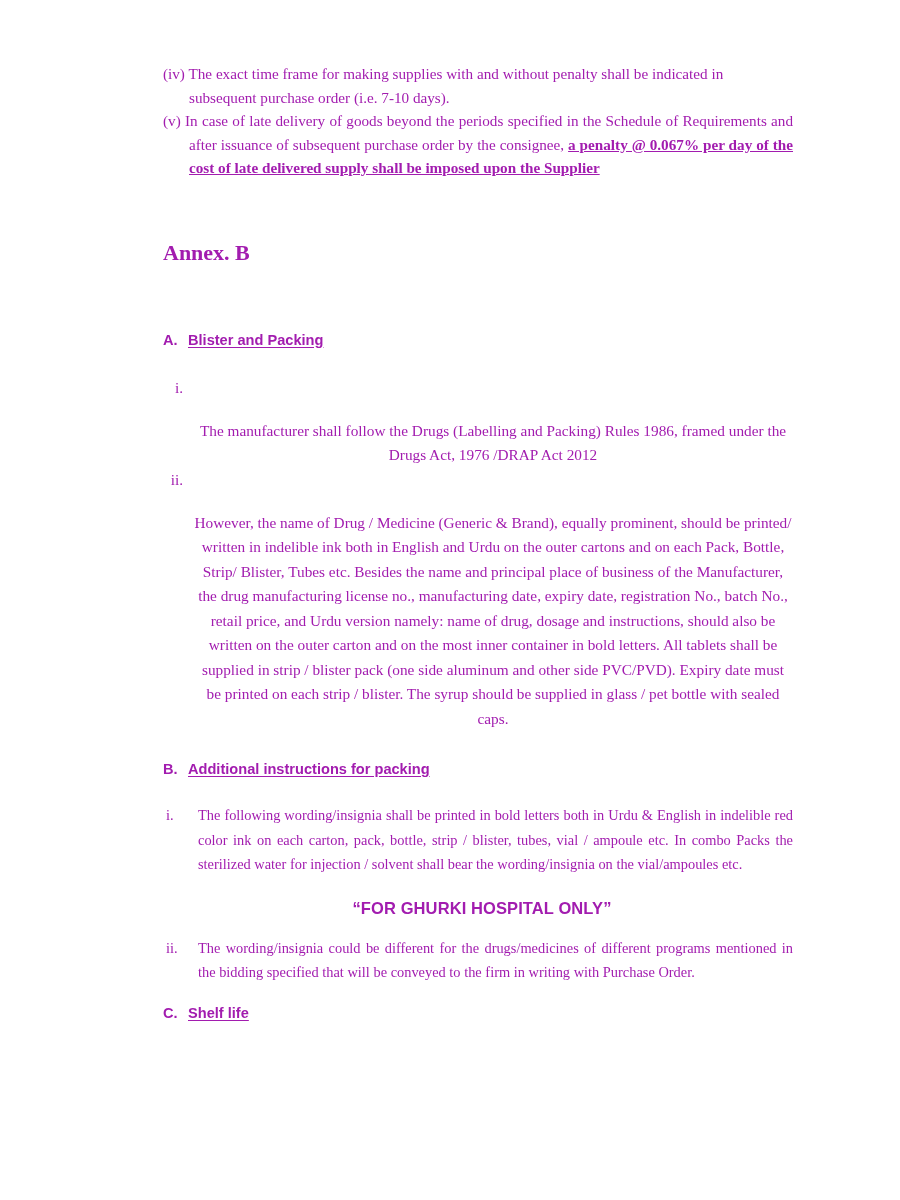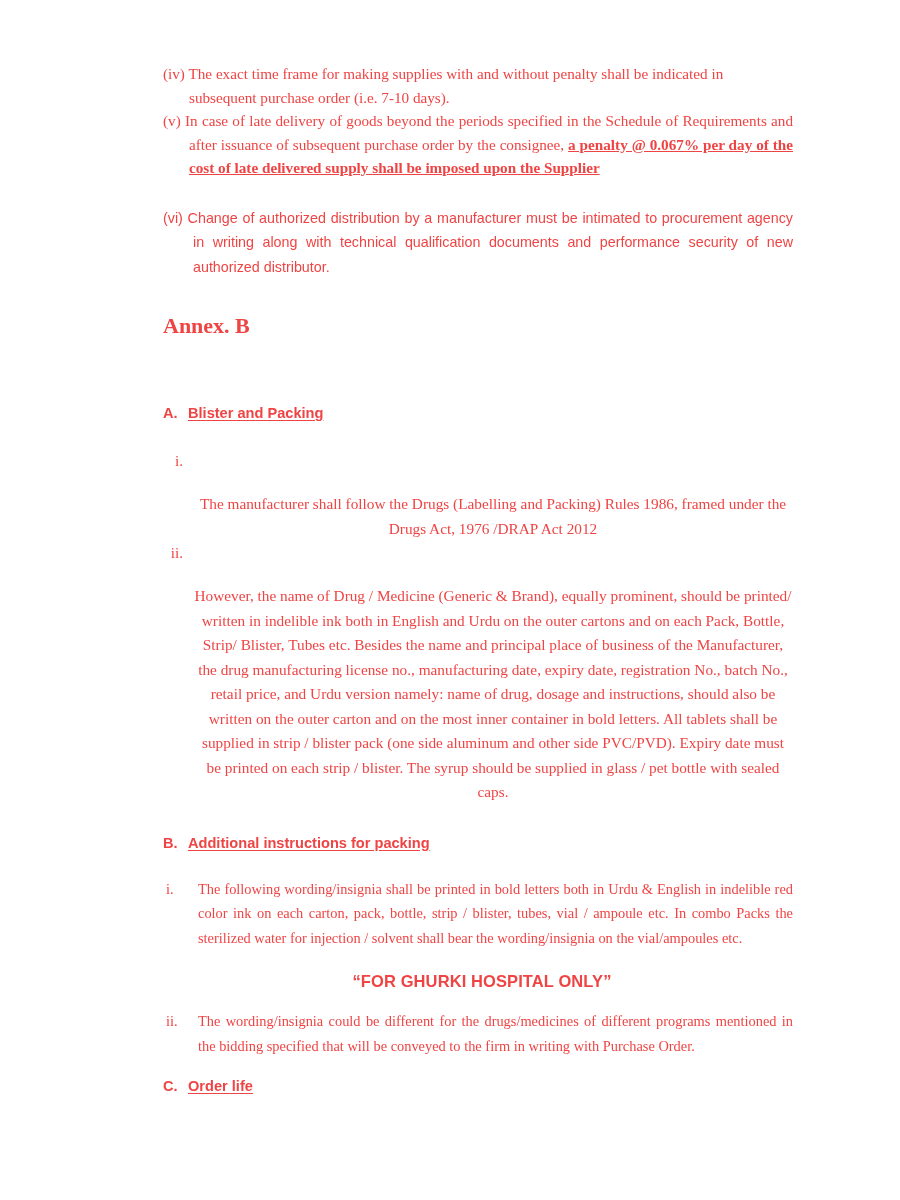--- a/index.html
+++ b/index.html
@@ -6,21 +6,21 @@
     margin: 0;
     padding: 0;
     background: #ffffff;
   }
   .page {
     position: relative;
     width: 900px;
     height: 1200px;
     background: #ffffff;
     overflow: hidden;
-    color: #ef4444;
+    color: #a21caf;
   }
   .content {
     position: absolute;
     left: 163px;
     top: 62px;
     width: 630px;
   }
 
   
   .para-top {
@@ -148,21 +148,20 @@
 
 <div class="page">
   <div class="content">
 
     <p class="para-top nojust"><span>(iv)</span> <span>The exact time frame for making supplies with and without penalty shall be indicated in subsequent purchase order (i.e. 7-10 days).</span></p>
 
     <p class="para-top"><span>(v)</span> <span>In case of late delivery of goods beyond the periods specified in the Schedule of Requirements and after issuance of subsequent purchase order by the consignee, </span><b>a penalty @ 0.067% per day of the cost of late delivered supply shall be imposed upon the Supplier</b></p>
 
     <div class="sp-26"></div>
 
-    <p class="para-sans"><span>(vi)</span> <span>Change of authorized distribution by a manufacturer must be intimated to procurement agency in writing along with technical qualification documents and performance security of new authorized distributor.</span></p>
 
     <div class="sp-34"></div>
 
     <p class="annex">Annex. B</p>
 
     <div class="sp-26"></div>
 
 
     <div class="sp-40"></div>
 
@@ -210,17 +209,17 @@
       <li>
         <span class="marker">ii.</span>
         <span class="body">The wording/insignia could be different for the drugs/medicines of different programs mentioned in the bidding specified that will be conveyed to the firm in writing with Purchase Order.</span>
       </li>
     </ul>
 
     <div class="sp-20"></div>
 
     <div class="sec-head">
       <span class="sec-letter">C.</span>
-      <span class="sec-text">Order life</span>
+      <span class="sec-text">Shelf life</span>
     </div>
 
   </div>
 </div>
 
 </body></html>

